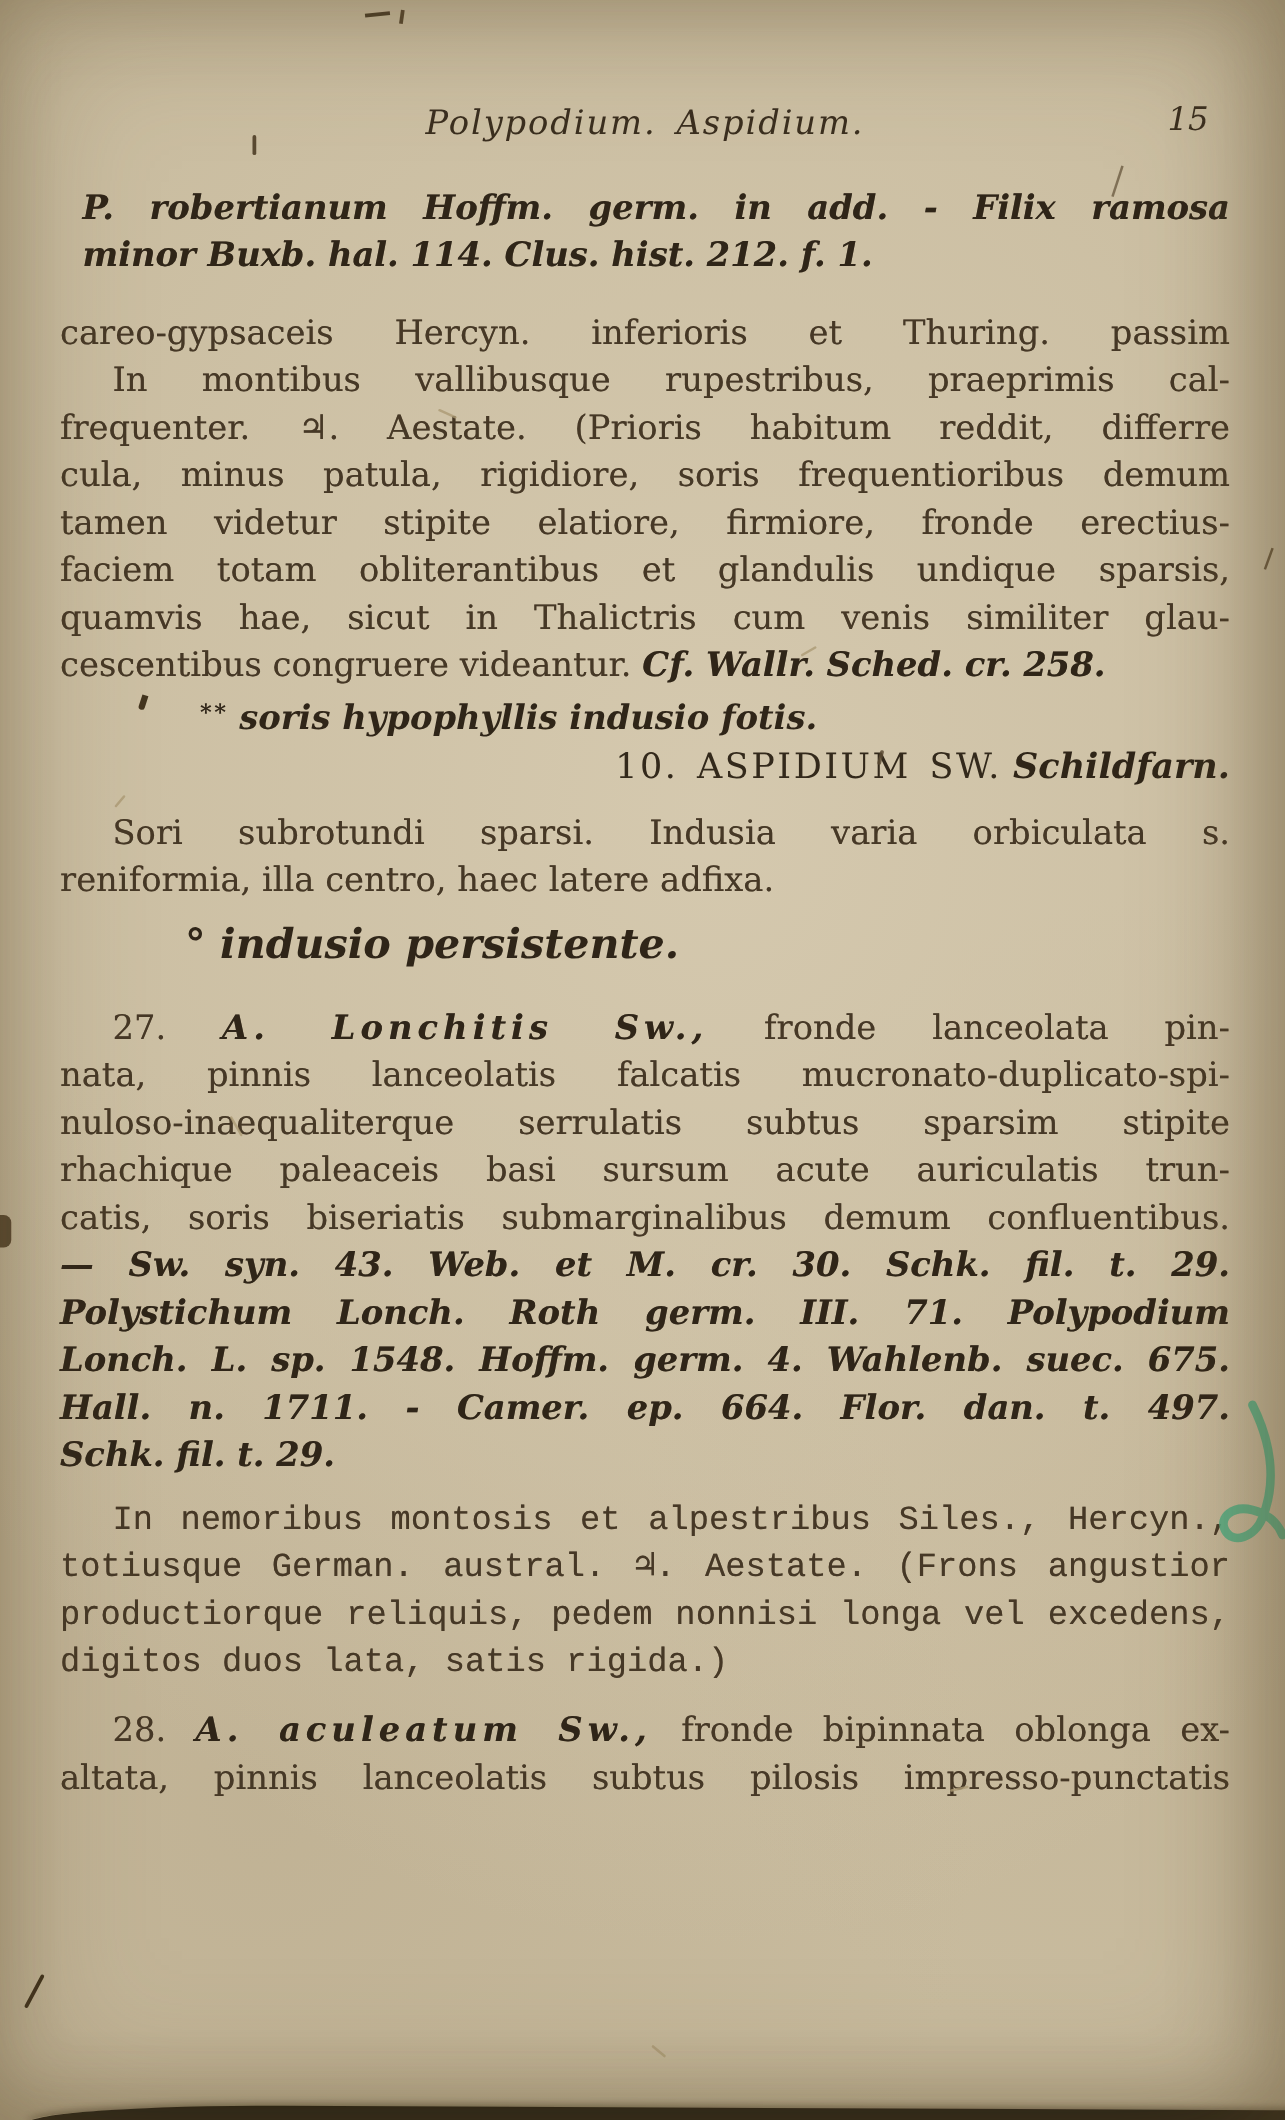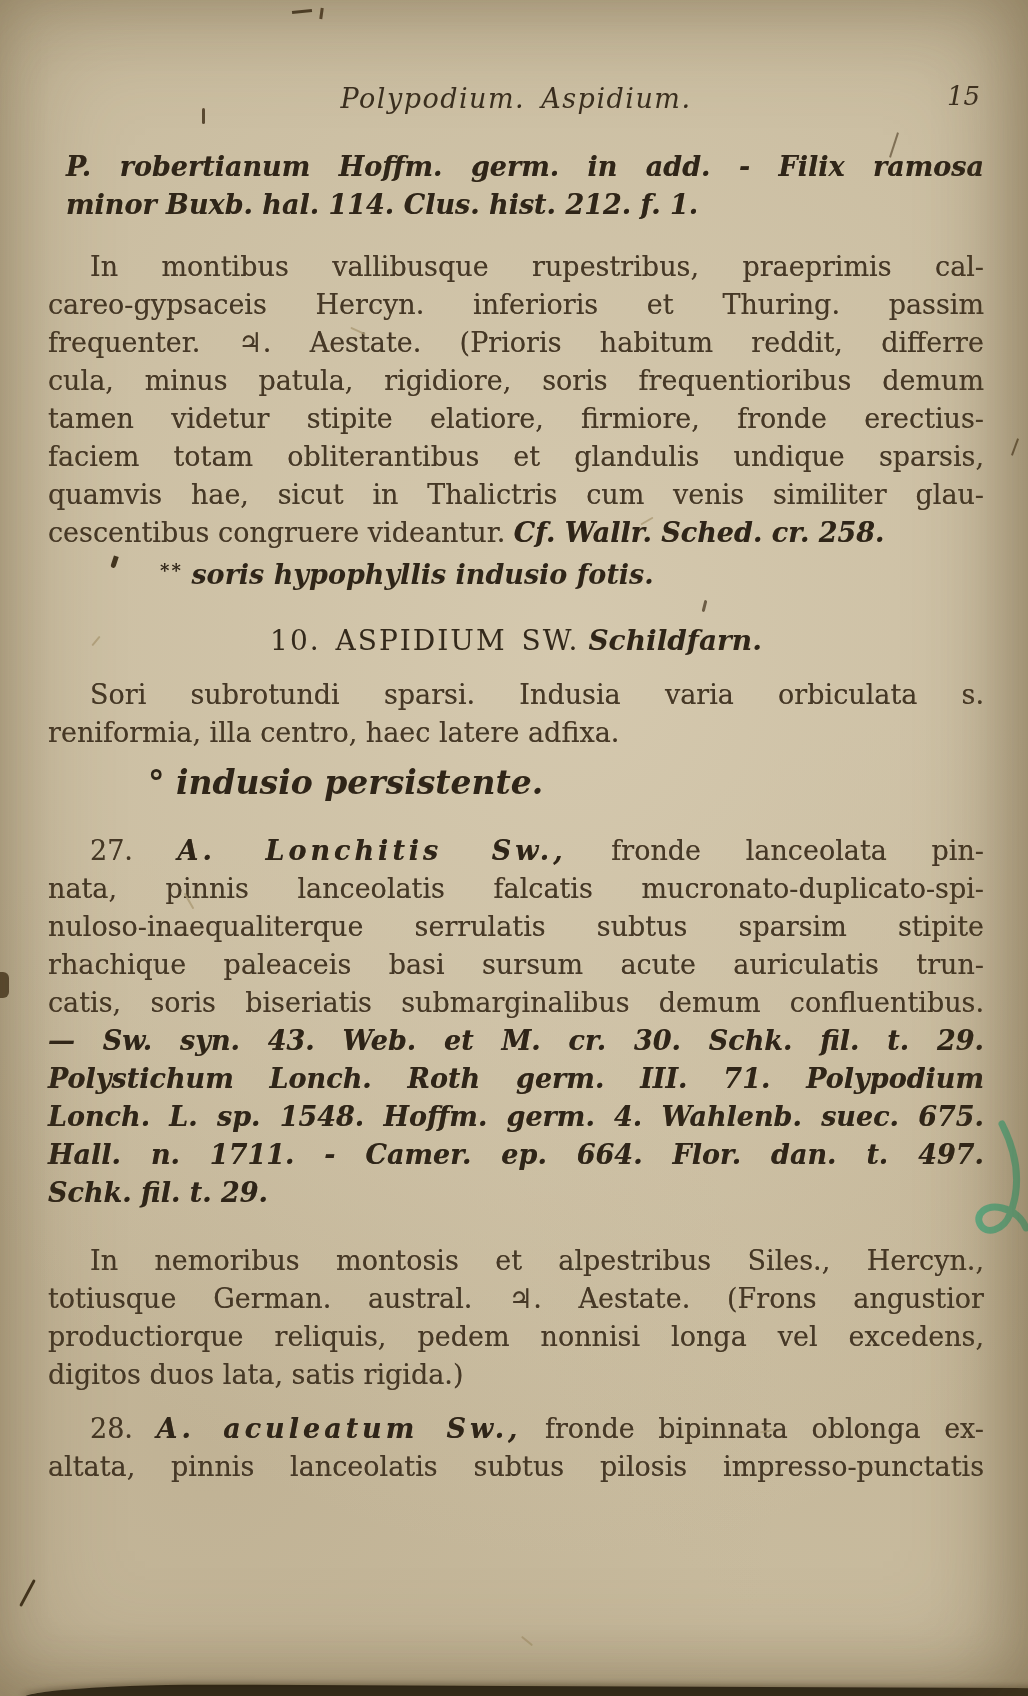--- a/index.html
+++ b/index.html
@@ -16,33 +16,33 @@
     box-shadow:inset 0 0 110px 14px rgba(96,78,46,.33), inset -26px 0 70px rgba(96,78,46,.22), inset 0 -18px 50px rgba(96,78,46,.18);}
   .page-body{position:absolute;left:48px;top:0;width:936px;color:#463826;}
   .line{font-size:27px;line-height:38px;text-align:justify;text-align-last:justify;
     text-shadow:0 0 .5px rgba(58,46,30,.55);}
   .line.last{text-align-last:auto;}
   .indent{text-indent:42px;}
   .cit,.it{font-style:italic;font-weight:bold;color:#2f2518;}
   .sp{font-style:italic;font-weight:bold;letter-spacing:4px;color:#2f2518;}
   .header-row{position:relative;margin-top:80px;height:38px;font-style:italic;}
   .header-title{display:block;text-align:center;font-size:27px;line-height:38px;letter-spacing:1.5px;word-spacing:6px;color:#3a2e1f;}
-  .page-num{position:absolute;right:4px;top:1px;font-size:26px;color:#3a2e1f;}
+  .page-num{position:absolute;right:17px;top:1px;font-size:26px;color:#3a2e1f;}
   .syn-para{margin-top:30px;margin-left:18px;}
   .habitat{margin-top:24px;}
   .star-line{margin-top:0;margin-left:112px;font-size:27px;line-height:38px;}
   .star-marker{font-size:18px;vertical-align:7px;letter-spacing:2px;color:#2f2518;font-weight:bold;}
-  .genus-heading{margin-top:28px;text-align:center;font-size:28px;line-height:38px;color:#33291b;}
+  .genus-heading{text-align:right;font-size:28px;line-height:38px;color:#33291b;}
   .genus-heading .gname{letter-spacing:2px;word-spacing:4px;}
   .gdesc{margin-top:16px;}
   .anote{margin-top:14px;margin-left:64px;}
   .anote .line{font-size:26px;}
   .ring-line{margin-top:12px;margin-left:100px;font-size:33px;line-height:38px;}
   .sp-para{margin-top:30px;}
-  .hab2{margin-top:30px;}
+  .hab2{margin-top:14px;font-family:Liberation Mono, monospace;}
   .sp28{margin-top:16px;}
   
   .speck{position:absolute;pointer-events:none;}
   .m-dash{left:292px;top:10px;width:20px;height:3px;background:#4a3c28;transform:rotate(-6deg);}
   .m-tick1{left:320px;top:8px;width:3px;height:11px;background:#55452e;transform:rotate(8deg);}
   .m-tick2{left:202px;top:108px;width:3px;height:16px;background:#5a4a32;border-radius:2px;}
   .m-hair1{left:893px;top:132px;width:2px;height:26px;background:#6d5c42;transform:rotate(18deg);opacity:.8;}
   .m-apos{left:703px;top:600px;width:3px;height:12px;background:#5a4a32;transform:rotate(14deg);border-radius:2px;opacity:.85;}
   .m-comma{left:112px;top:556px;width:5px;height:12px;background:#43351f;border-radius:0 0 4px 4px;transform:rotate(18deg);}
   .m-blob{left:0;top:972px;width:9px;height:26px;background:#4a3b24;border-radius:0 6px 6px 0;opacity:.9;}
@@ -69,22 +69,22 @@
     <span class="header-title">Polypodium. Aspidium.</span>
     <span class="page-num">15</span>
   </div>
 
   <div class="syn-para">
     <div class="line cit">P. robertianum Hoffm. germ. in add. - Filix ramosa</div>
     <div class="line cit last">minor Buxb. hal. 114. Clus. hist. 212. f. 1.</div>
   </div>
 
   <div class="habitat">
+    <div class="line">careo-gypsaceis Hercyn. inferioris et Thuring. passim</div>
     <div class="line indent">In montibus vallibusque rupestribus, praeprimis cal-</div>
-    <div class="line">careo-gypsaceis Hercyn. inferioris et Thuring. passim</div>
     <div class="line">frequenter. ♃. Aestate. (Prioris habitum reddit, differre</div>
     <div class="line">cula, minus patula, rigidiore, soris frequentioribus demum</div>
     <div class="line">tamen videtur stipite elatiore, firmiore, fronde erectius-</div>
     <div class="line">faciem totam obliterantibus et glandulis undique sparsis,</div>
     <div class="line">quamvis hae, sicut in Thalictris cum venis similiter glau-</div>
     <div class="line last"><span>cescentibus congruere videantur.</span> <span class="cit">Cf. Wallr. Sched. cr. 258.</span></div>
   </div>
 
   <div class="star-line">
     <span class="star-marker">**</span>

